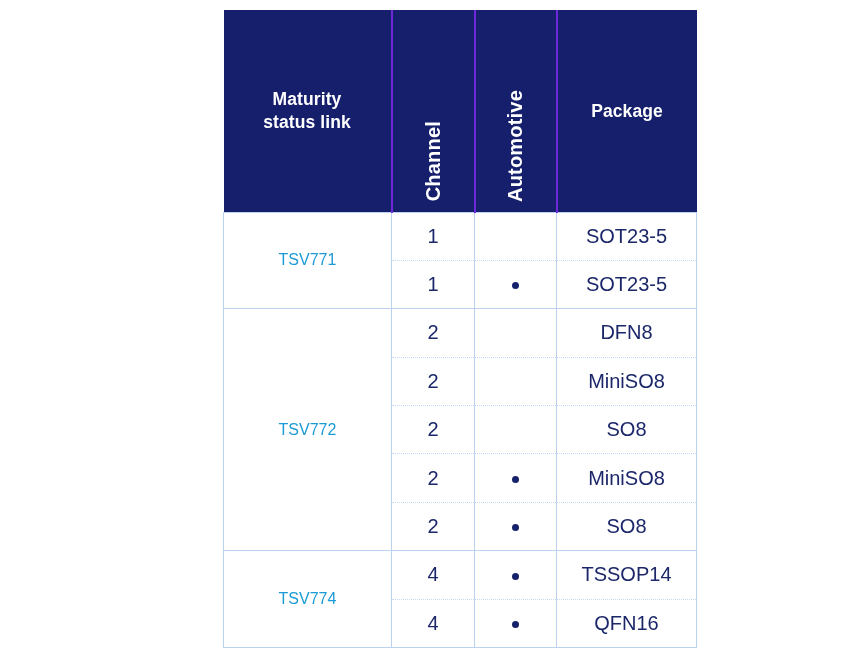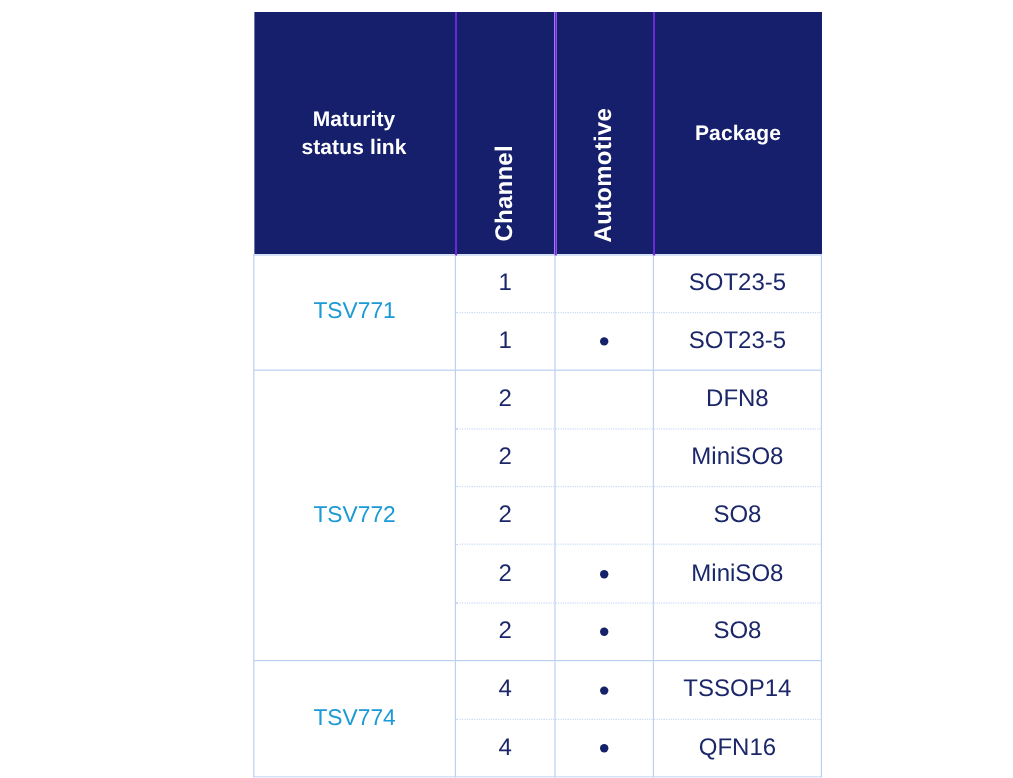--- a/index.html
+++ b/index.html
@@ -10,21 +10,21 @@
   body {
     width: 844px;
     height: 648px;
     position: relative;
     font-family: "Liberation Sans", sans-serif;
     overflow: hidden;
   }
 
   #product-table {
     position: absolute;
-    left: 211px;
+    left: 223px;
     top: 10px;
     width: 473px;
     height: 630px;
     box-sizing: border-box;
     border-collapse: collapse;
     table-layout: fixed;
     padding-left: 13px;
   }
 
   
@@ -85,21 +85,21 @@
     font-weight: normal;
     border-left: 1px solid #bcd0ef;
     border-right: 1px solid #bcd0ef;
     border-top: 1px dotted #c9daf5;
     border-bottom: 1px dotted #c9daf5;
   }
 
   
   td.part-cell {
     color: #1c9ad6;
-    font-size: 19px;
+    font-size: 16px;
     border-top: 1px solid #bcd0ef;
     border-bottom: 1px solid #bcd0ef;
     border-left: 1px solid #bcd0ef;
     border-right: 1px solid #bcd0ef;
   }
 
   
   tr.group-start td {
     border-top: 1px solid #bcd0ef;
   }

